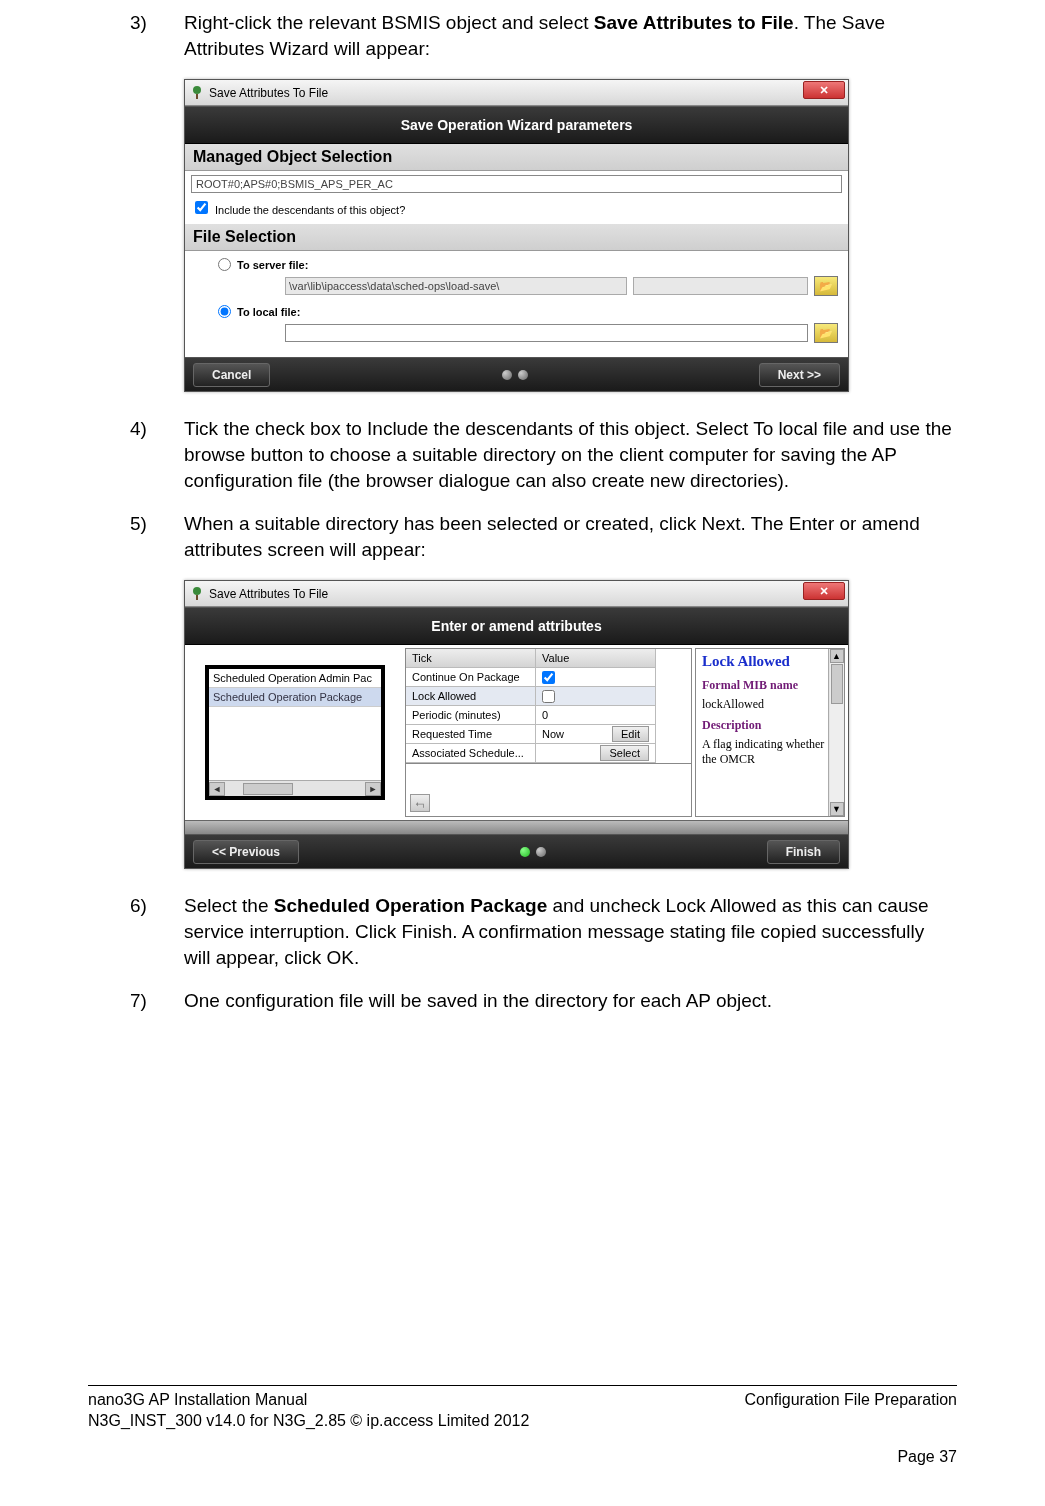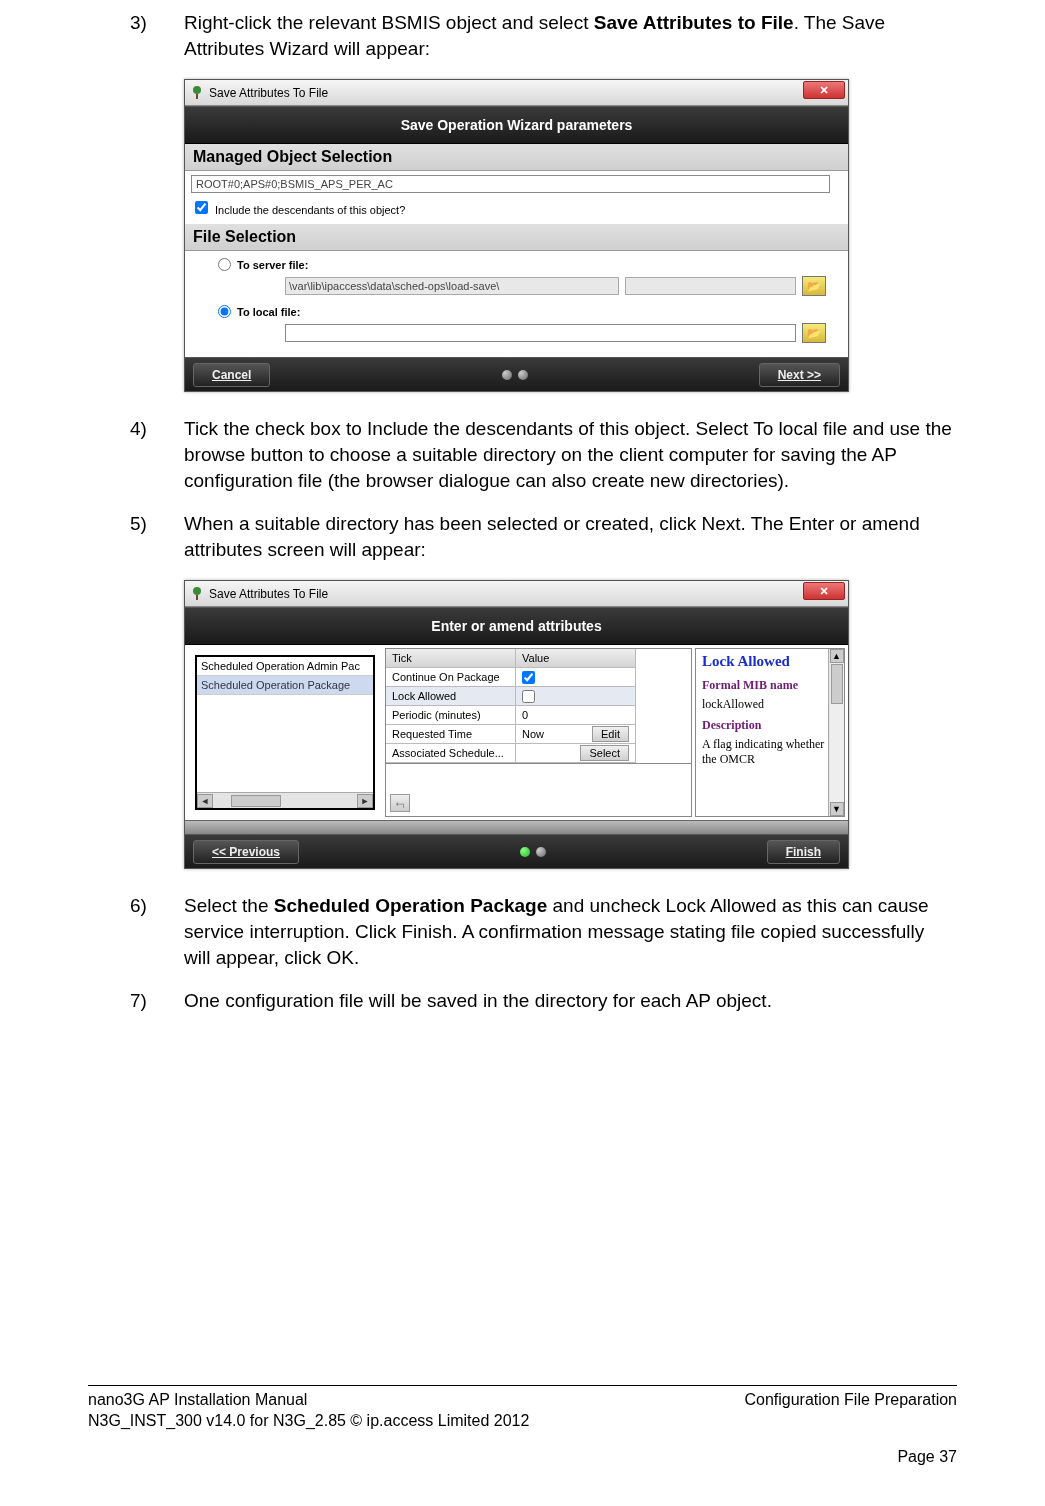--- a/index.html
+++ b/index.html
@@ -98,21 +98,21 @@
       padding: 2px 4px;
       margin: 0 6px 4px 6px;
       color: #444;
     }
     .dlg-checkbox-row {
       font-size: 11px;
       padding: 4px 10px 8px 10px;
     }
     .dlg-checkbox-row input { margin-right: 4px; }
     .dlg-inner {
-      padding: 4px 12px 0 0;
+      padding: 4px 0 0 0;
     }
     .file-row {
       display: flex;
       align-items: center;
       font-size: 11px;
       padding: 3px 10px;
       margin-left: 23px;
     }
     .file-row .radio { margin-right: 6px; }
     .file-row label { font-weight: bold; }
@@ -151,38 +151,37 @@
       border-top: 1px solid #555;
     }
     .foot-btn {
       background: linear-gradient(to bottom,#555,#222);
       color: #eee;
       border: 1px solid #666;
       font-size: 12px;
       padding: 4px 18px;
       border-radius: 3px;
       font-weight: bold;
-      text-decoration: underline;
     }
     .foot-spacer { flex: 1; display:flex; justify-content:center; gap:6px;}
     .dot {
       width:10px;height:10px;border-radius:50%;
       background:radial-gradient(circle at 30% 30%,#ccc,#666);
     }
     .dot.green { background:radial-gradient(circle at 30% 30%,#8f8,#2b2); }
     
     .d2-body {
       display:flex;
       background:#fff;
       height: 175px;
     }
     .d2-left {
       width: 180px;
-      border:2px solid #000000;
-      margin:10px;
+      border:4px solid #000000;
+      margin:20px;
       font-size:11px;
       display:flex;
       flex-direction:column;
       overflow:hidden;
     }
     .d2-left-row {
       padding:3px 4px;
       border-bottom:1px solid #ccc;
       background:#fff;
     }

